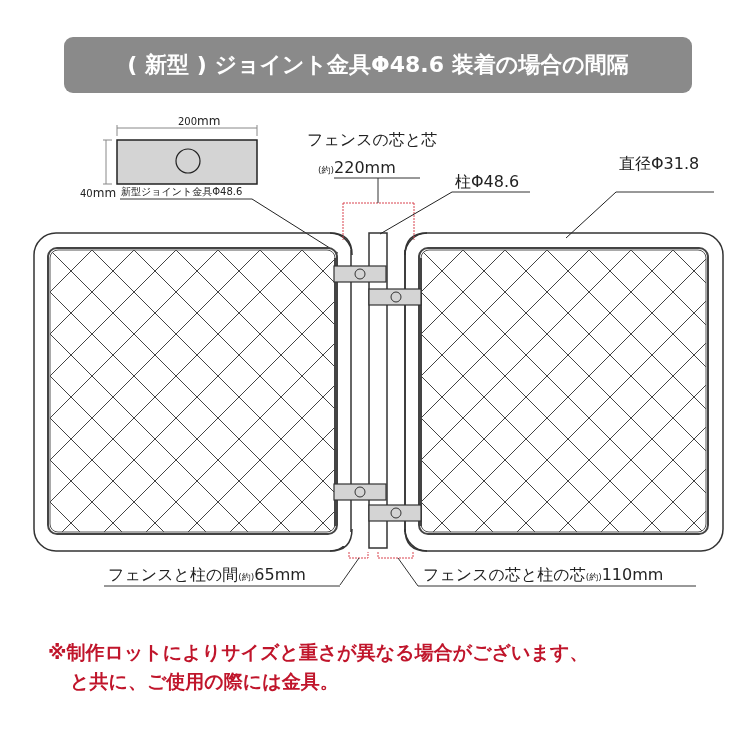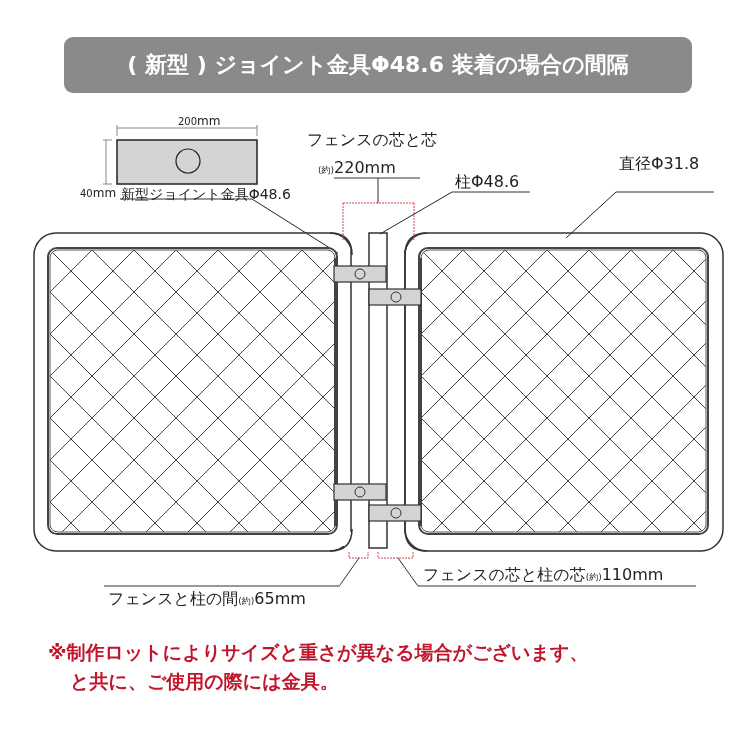--- a/index.html
+++ b/index.html
@@ -126,30 +126,30 @@
   <line x1="398" y1="558" x2="418" y2="586" stroke="#333" stroke-width="1"></line>
   <line x1="418" y1="586" x2="696" y2="586" stroke="#333" stroke-width="1"></line>
 </svg>
 
 <div class="lbl" style="left:178px; top:115px; font-size:10px;">
   <span>200</span><span class="small">mm</span>
 </div>
 <div class="lbl" style="left:80px; top:155px; font-size:10px;margin-top:32px;">
   <span>40</span><span class="small">mm</span>
 </div>
-<div class="lbl" style="left:121px; top:187px; font-size:14px;">新型ジョイント金具Φ48.6</div>
+<div class="lbl" style="left:121px; top:187px; font-size:10px;">新型ジョイント金具Φ48.6</div>
 
 <div class="lbl big" style="left:307px; top:132px;">フェンスの芯と芯</div>
 <div class="lbl big" style="left:318px; top:160px;">
   <span style="font-size:9px;">(約)</span><span>220mm</span>
 </div>
 <div class="lbl big" style="left:455px; top:174px;">柱Φ48.6</div>
 <div class="lbl big" style="left:619px; top:156px;">直径Φ31.8</div>
 
-<div class="lbl big" style="left:108px; top:591px;">
+<div class="lbl big" style="left:108px; top:567px;">
   <span>フェンスと柱の間</span><span style="font-size:9px;">(約)</span><span>65mm</span>
 </div>
 <div class="lbl big" style="left:423px; top:567px;">
   <span>フェンスの芯と柱の芯</span><span style="font-size:9px;">(約)</span><span>110mm</span>
 </div>
 
 <div class="note">
   <div class="line">※制作ロットによりサイズと重さが異なる場合がございます、</div>
   <div class="line indent">と共に、ご使用の際には金具。</div>
 </div>

